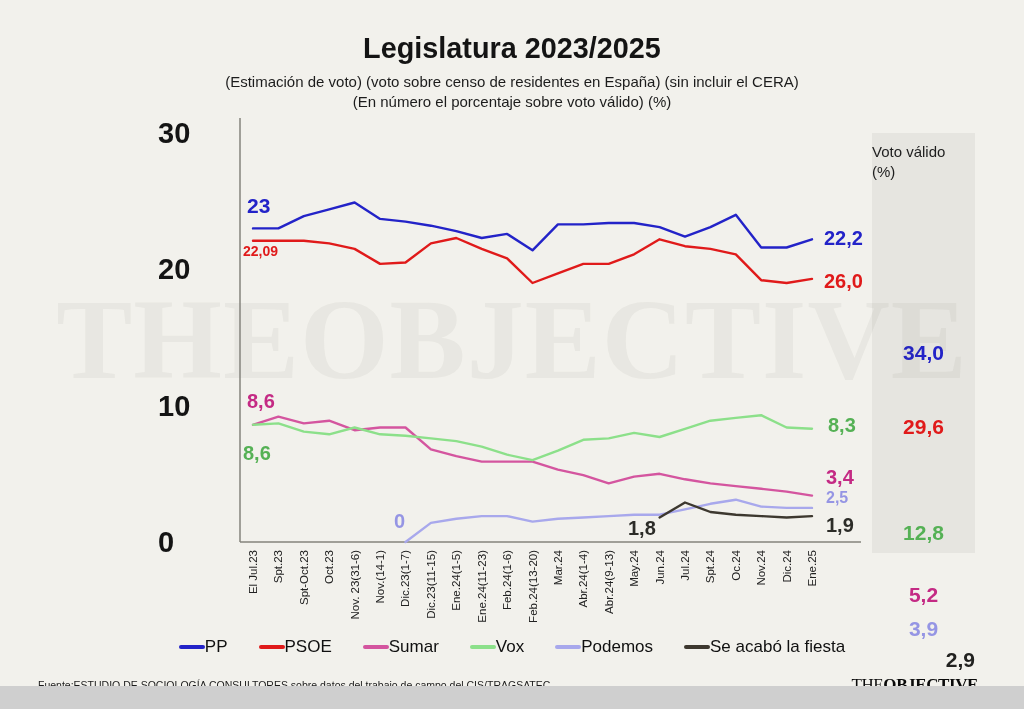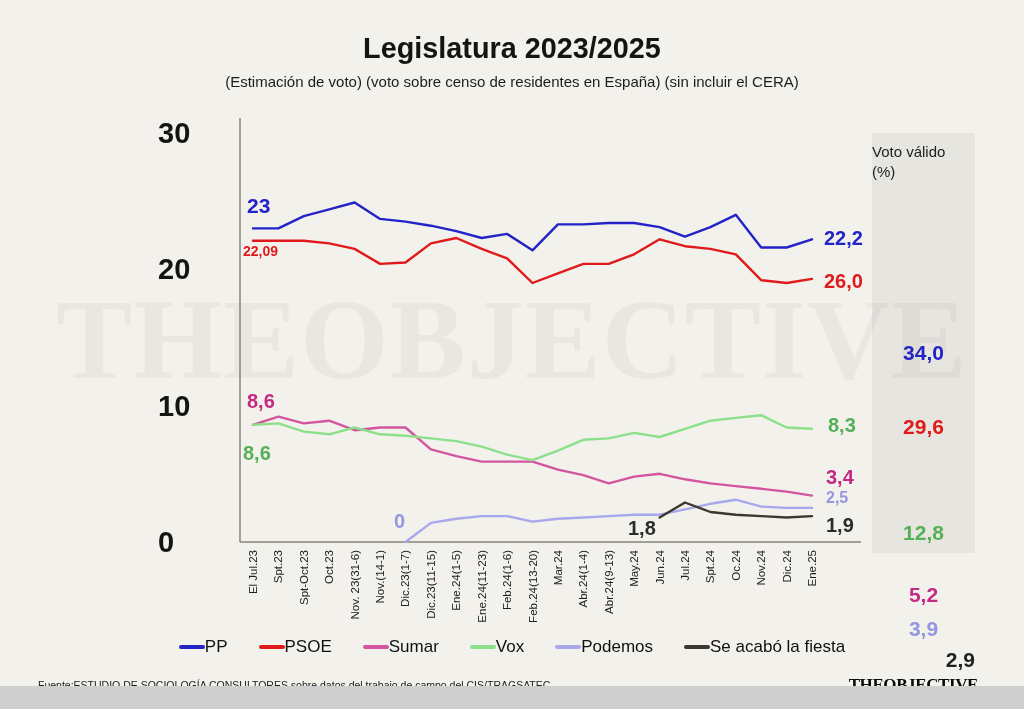--- a/index.html
+++ b/index.html
@@ -23,28 +23,29 @@
          font-size:11.5px;line-height:14px;color:#222;white-space:nowrap;z-index:3;}
   .annot{position:absolute;font-weight:700;white-space:nowrap;z-index:4;}
   .legend{position:absolute;top:637px;left:0;width:100%;display:flex;justify-content:center;
           align-items:center;gap:31px;z-index:3;}
   .legend-item{display:flex;align-items:center;}
   .legend-swatch{width:26px;height:3.6px;border-radius:2px;}
   .legend-label{font-size:17px;color:#101010;}
   .source{position:absolute;left:38px;top:679px;font-size:10.5px;font-weight:500;color:#1b1b1b;z-index:3;}
   .logo{position:absolute;right:46px;top:675px;font-family:"Liberation Serif",serif;font-size:17px;
         letter-spacing:-0.4px;color:#0a0a0a;z-index:3;}
-  .logo .the{font-weight:700;margin-top:8px;} .logo .obj{font-weight:900;}
+  .logo .the{font-weight:400;margin-top:8px;} .logo .obj{font-weight:900;}
 </style>
 </head>
 <body>
 
 <div class="stage">
   <div class="title">Legislatura 2023/2025</div>
   <div class="sub sub1">(Estimación de voto) (voto sobre censo de residentes en España) (sin incluir el CERA)</div>
+  <div class="sub sub2">(En número el porcentaje sobre voto válido) (%)</div>
 
   <div class="panel">
     <div class="panel-title">
       <span>Voto válido</span><br>
       <span>(%)</span>
     </div>
     <div id="panel-values">
         <div class="pval" style="top: 208px; color: rgb(35, 35, 200);">34,0</div>
         <div class="pval" style="top: 282px; color: rgb(224, 26, 26);">29,6</div>
         <div class="pval" style="top: 388px; color: rgb(85, 177, 85);">12,8</div>

